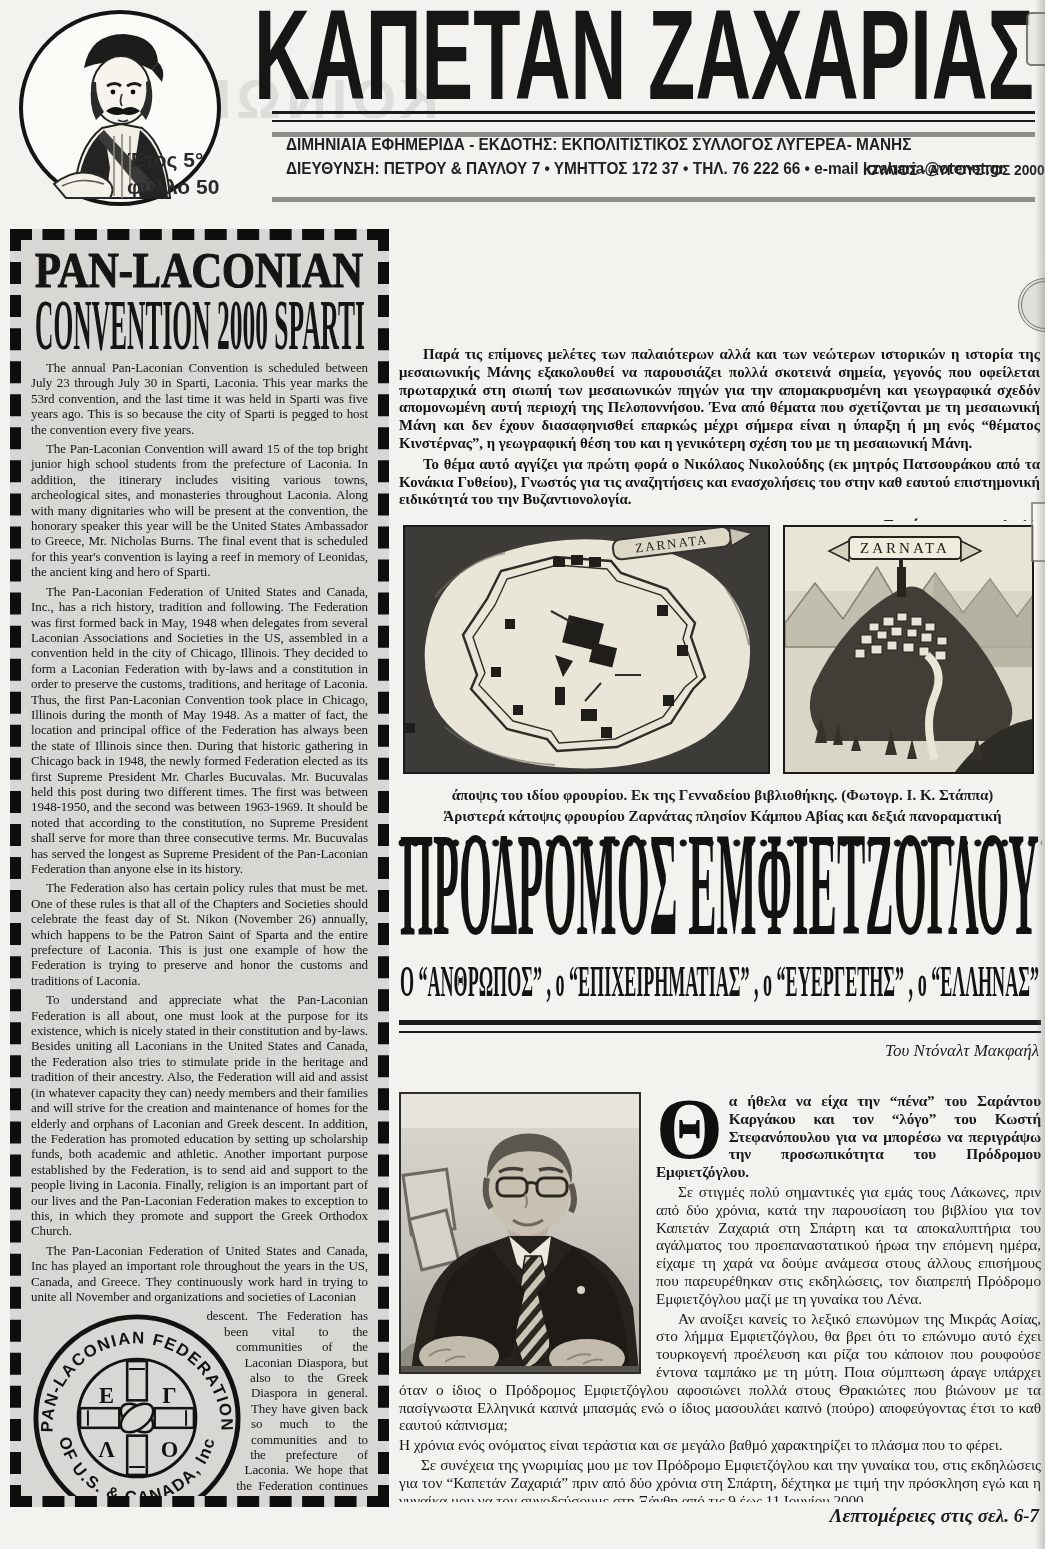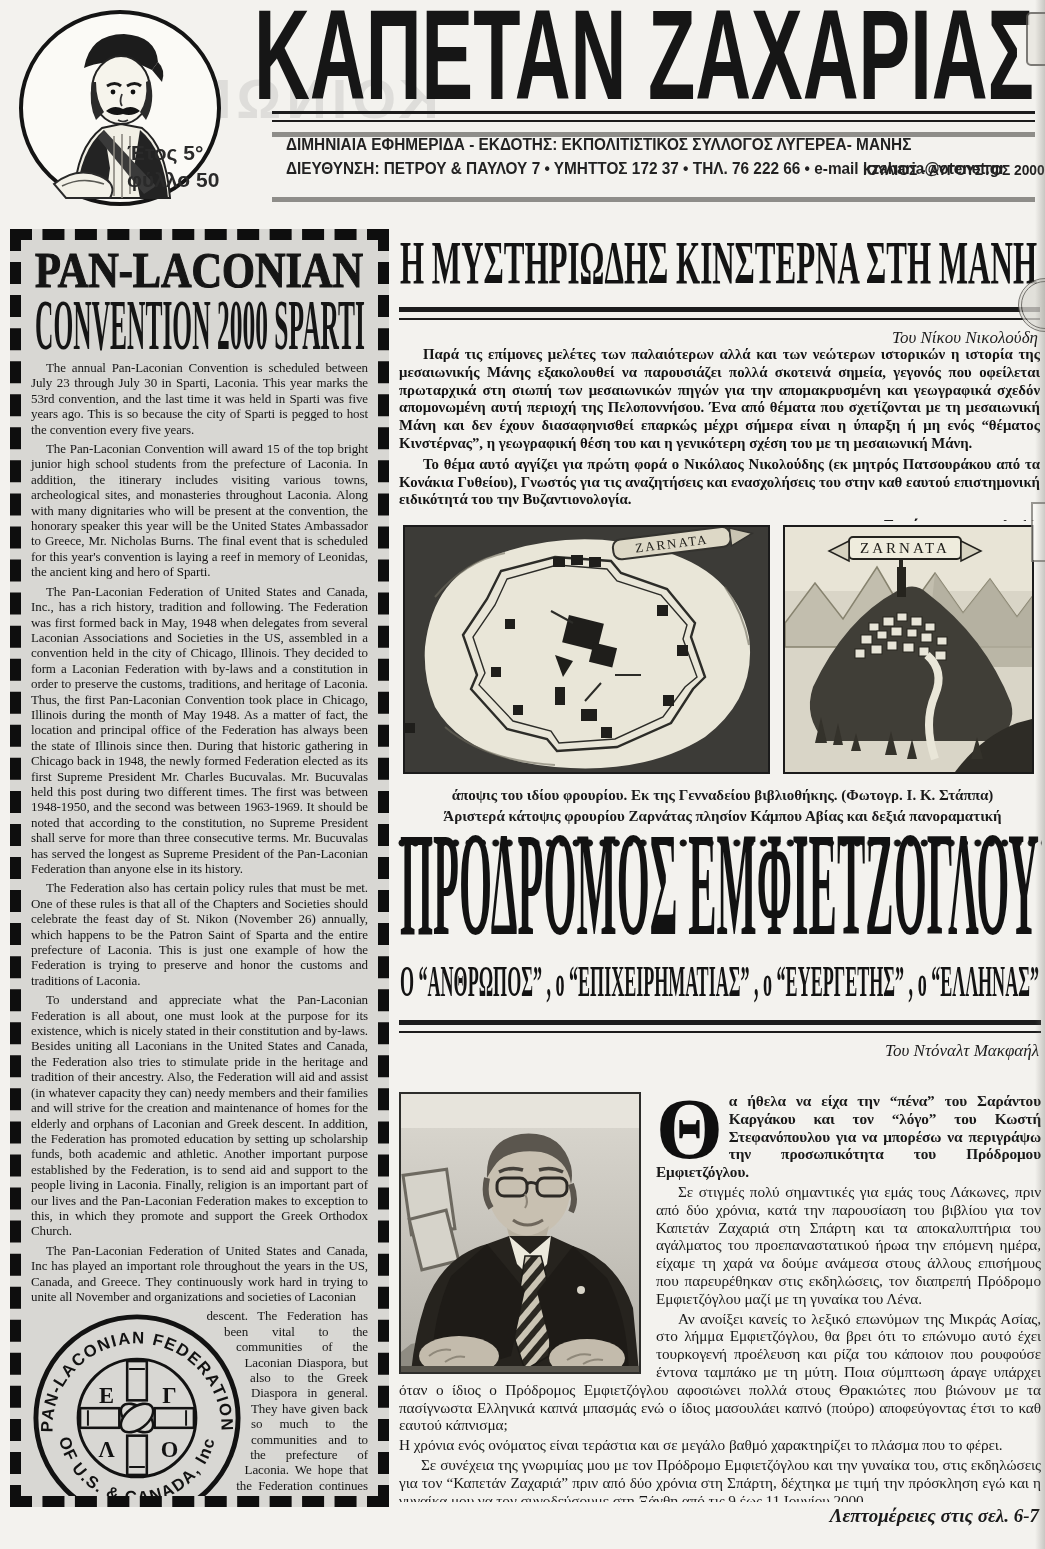--- a/index.html
+++ b/index.html
@@ -82,21 +82,21 @@
     </svg>
   </div>
 
   <svg class="abs" style="left:250px;top:2px;" width="790" height="106" viewBox="0 0 790 106">
     <text x="4" y="97" font-family="Liberation Sans, sans-serif" font-weight="900" font-size="128" fill="#161616" textLength="780" lengthAdjust="spacingAndGlyphs">ΚΑΠΕΤΑΝ ΖΑΧΑΡΙΑΣ</text>
   </svg>
 
   <div class="abs rule-double" style="left:272px;top:111px;width:763px;"></div>
   <div class="abs rule-gray" style="left:272px;top:132px;width:763px;"></div>
 
-  <div class="abs etos" style="left:127px;top:139px;">
+  <div class="abs etos" style="left:127px;top:146px;">
     <div>Έτος 5°</div>
     <div>φύλλο 50</div>
   </div>
 
   <div class="abs" style="left:286px;top:136px;width:575px;">
     <div class="hinfo" style="margin-bottom:6px;">ΔΙΜΗΝΙΑΙΑ ΕΦΗΜΕΡΙΔΑ - ΕΚΔΟΤΗΣ: ΕΚΠΟΛΙΤΙΣΤΙΚΟΣ ΣΥΛΛΟΓΟΣ ΛΥΓΕΡΕΑ- ΜΑΝΗΣ</div>
     <div class="hinfo">ΔΙΕΥΘΥΝΣΗ: ΠΕΤΡΟΥ &amp; ΠΑΥΛΟΥ 7 • ΥΜΗΤΤΟΣ 172 37 • ΤΗΛ. 76 222 66 • e-mail kzaharia@otenet.gr</div>
   </div>
 
   <div class="abs hdate" style="left:863px;top:161px;">ΙΟΥΛΙΟΣ - ΑΥΓΟΥΣΤΟΣ 2000</div>
@@ -148,27 +148,20 @@
             <text x="77" y="148">Λ</text>
             <text x="141" y="148">Ο</text>
           </g>
         </svg>
       </span>
       <span>descent. The Federation has been vital to the communities of the Laconian Diaspora, but also to the Greek Diaspora in general. They have given back so much to the communities and to the prefecture of Laconia. We hope that the Federation continues with its mission and successfully accomplishes its goals.</span>
     </p>
 
   </div>
 
-  <div class="abs" style="left:399px;top:233px;width:641px;">
-    <svg width="641" height="58" viewBox="0 0 641 58">
-      <text x="1" y="50" font-family="Liberation Serif, serif" font-weight="900" font-size="62" fill="#131313" textLength="637" lengthAdjust="spacingAndGlyphs">Η ΜΥΣΤΗΡΙΩΔΗΣ ΚΙΝΣΤΕΡΝΑ ΣΤΗ ΜΑΝΗ</text>
-    </svg>
-    <div class="rule-double" style="margin-top:12px;border-top-width:5px;"></div>
-    <div class="byline" style="margin:8px 2px 4px 0;">Του Νίκου Νικολούδη</div>
-  </div>
 
   <div class="abs" style="left:399px;top:343px;width:641px;height:178px;overflow:hidden;">
     <p class="grk-bold">Παρά τις επίμονες μελέτες των παλαιότερων αλλά και των νεώτερων ιστορικών η  ιστορία της μεσαιωνικής Μάνης εξακολουθεί να παρουσιάζει πολλά σκοτεινά σημεία, γεγονός που οφείλεται πρωταρχικά στη σιωπή των μεσαιωνικών πηγών για την απομακρυσμένη και γεωγραφικά σχεδόν απομονωμένη αυτή περιοχή της Πελοποννήσου. Ένα από θέματα που σχετίζονται με τη μεσαιωνική Μάνη και δεν έχουν διασαφηνισθεί επαρκώς μέχρι σήμερα είναι η ύπαρξη ή μη ενός “θέματος Κινστέρνας”, η γεωγραφική θέση του και η γενικότερη σχέση του με τη μεσαιωνική Μάνη.</p>
     <p class="grk-bold">Το θέμα αυτό αγγίζει για πρώτη φορά ο Νικόλαος Νικολούδης (εκ μητρός Πατσουράκου από τα Κονάκια Γυθείου), Γνωστός για τις αναζητήσεις και ενασχολήσεις του στην καθ εαυτού επιστημονική ειδικότητά του την Βυζαντιονολογία.</p>
     <div class="contin">Συνέχεια στη σελ. 11</div>
   </div>
 
   <div class="abs figrow" style="left:403px;top:525px;">
     <div class="figframe">
       <svg width="363" height="245" viewBox="0 0 363 245" style="display:block">

